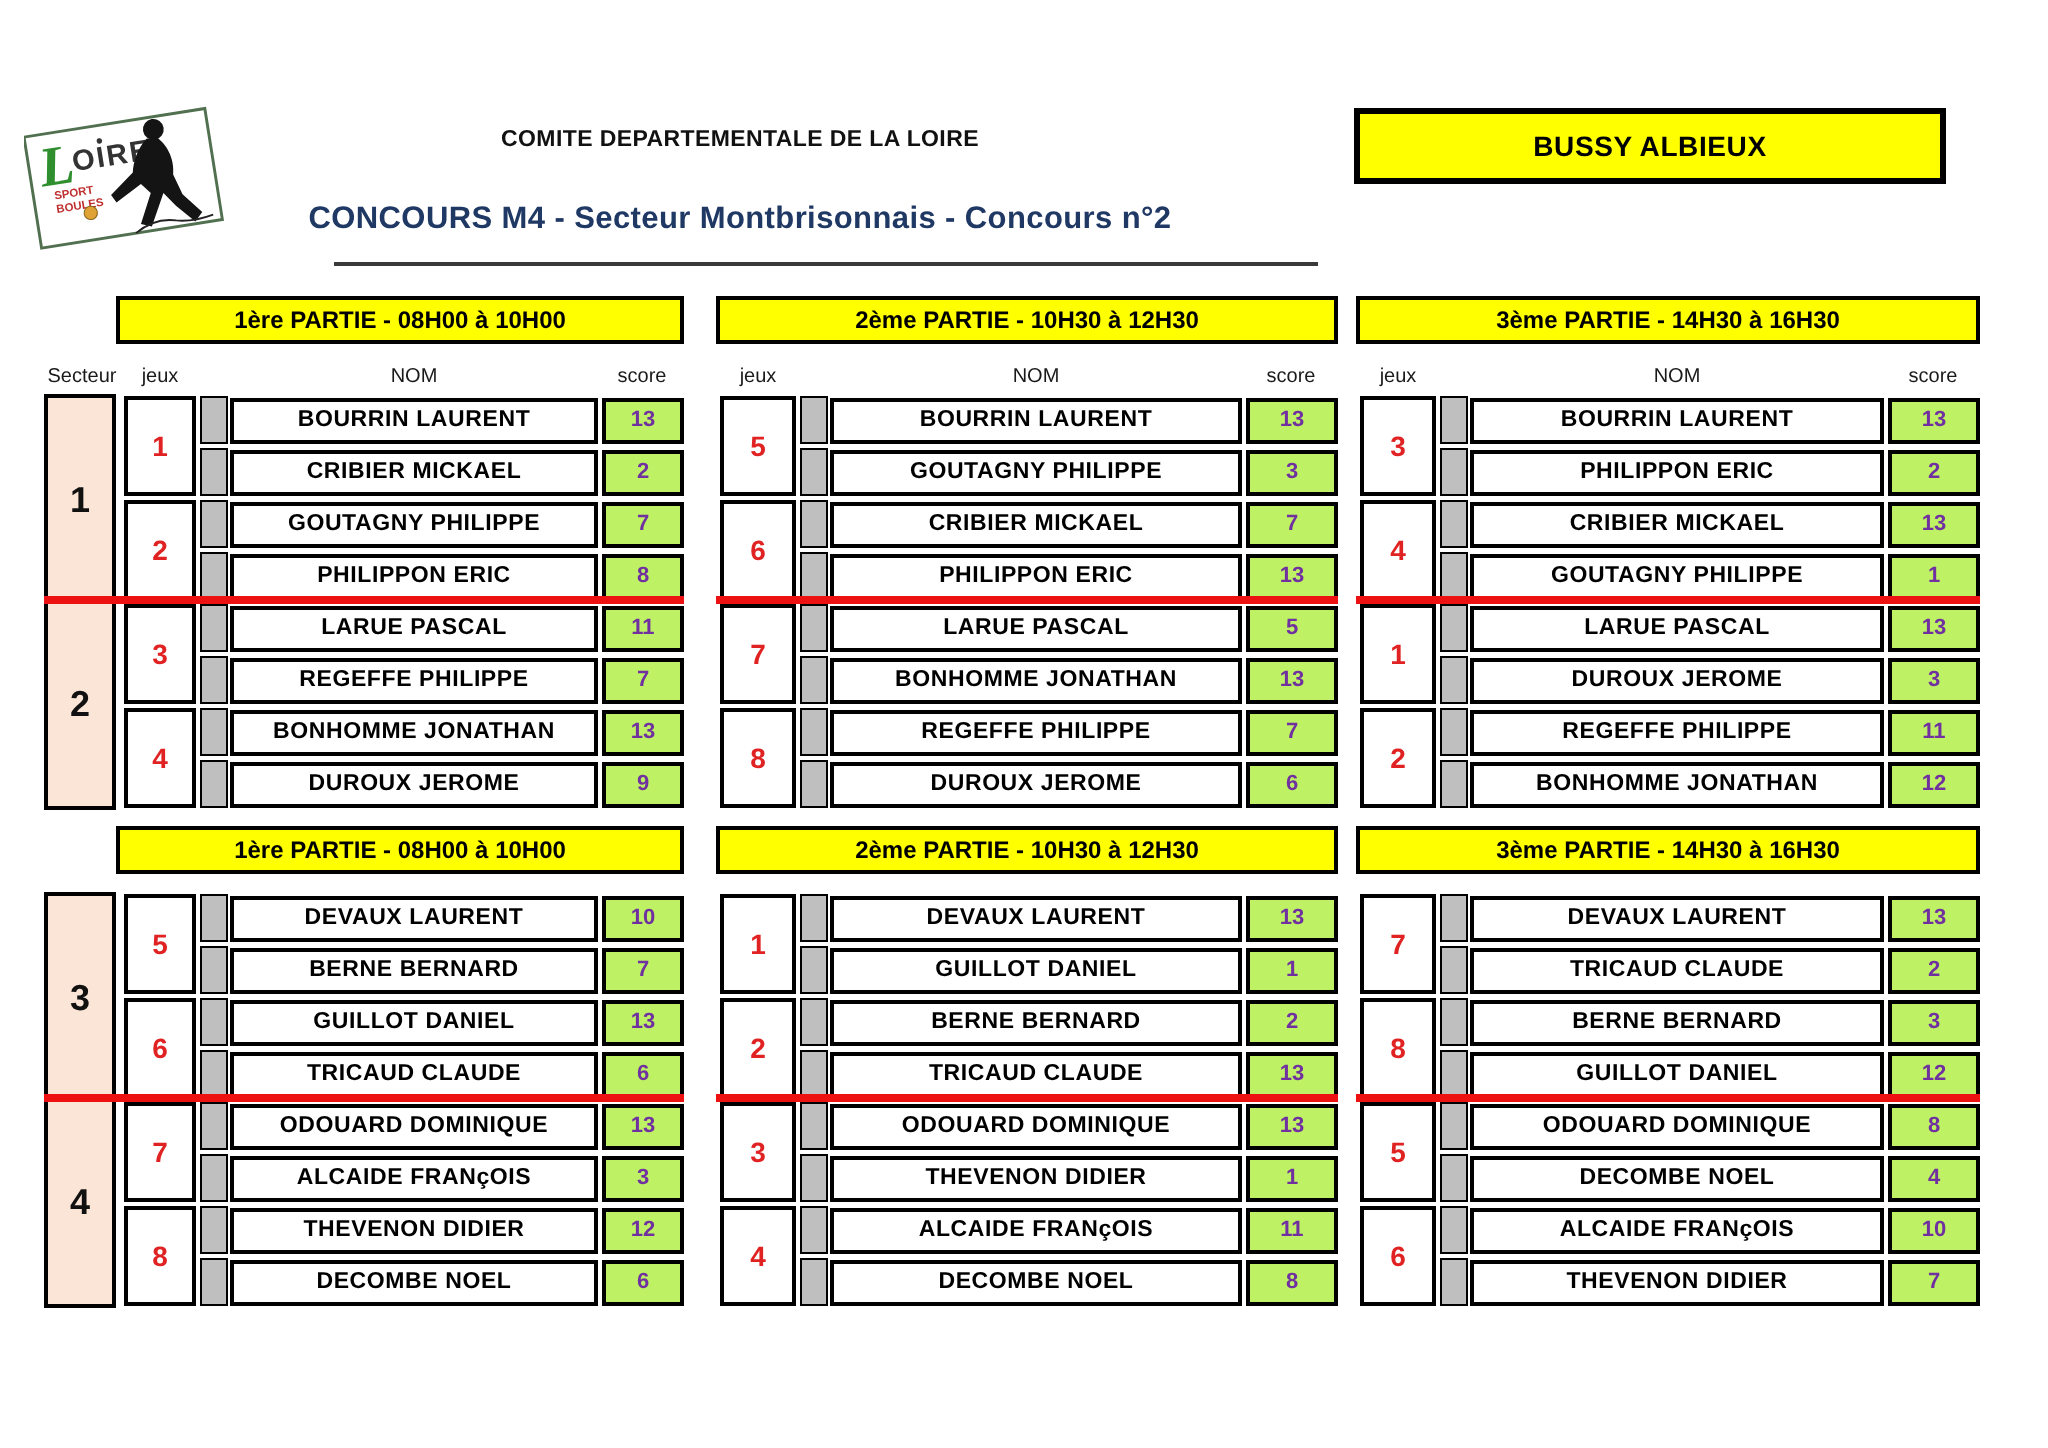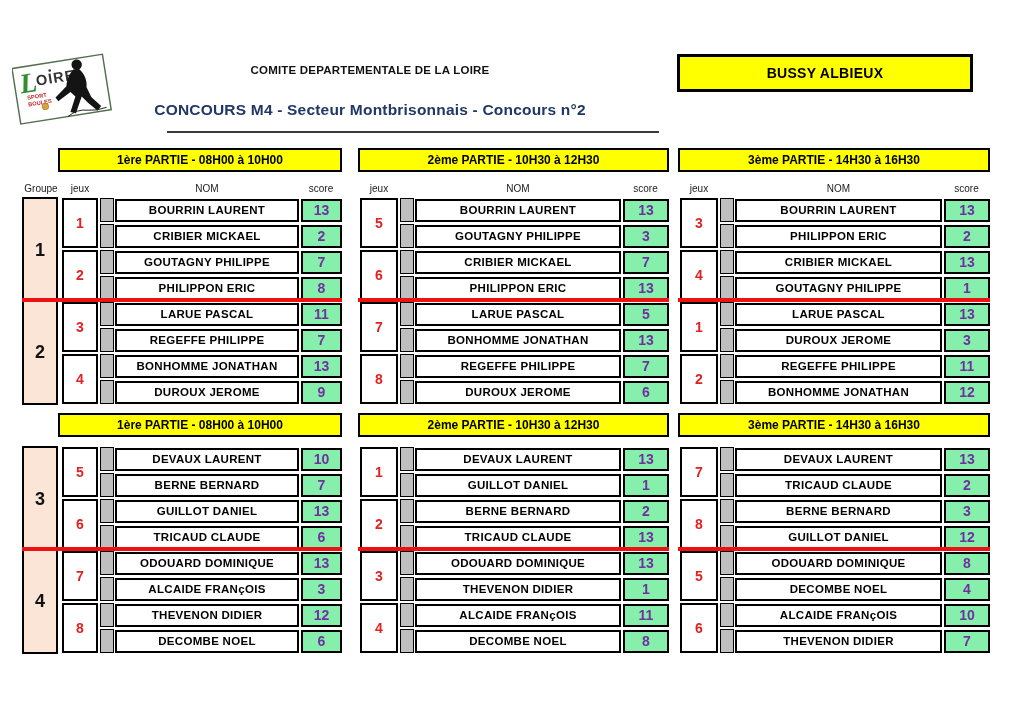--- a/index.html
+++ b/index.html
@@ -43,22 +43,22 @@
   .groupe-cell{grid-column:1;grid-row:1 / span 8;background:#FBE5D6;border:2px solid #000;
     box-sizing:border-box;margin-right:2px;display:flex;flex-direction:column;}
   .groupe-num{flex:1;display:flex;align-items:center;justify-content:center;
     font-size:18px;font-weight:bold;color:#111;}
   .jeux-cell{border:2px solid #000;box-sizing:border-box;margin:1px 2px;background:#fff;
     display:flex;align-items:center;justify-content:center;font-size:14px;font-weight:bold;color:#E02222;}
   .gray-cell{background:#BFBFBF;border:1px solid #000;box-sizing:border-box;margin:1px 0;}
   .nom-cell{border:2px solid #000;box-sizing:border-box;margin:1.5px 1px;background:#fff;
     display:flex;align-items:center;justify-content:center;font-size:11.5px;font-weight:bold;
     letter-spacing:.3px;white-space:nowrap;}
-  .score-cell{border:2px solid #000;box-sizing:border-box;margin:1.5px 0 1.5px 1px;background:#86efac;
-    display:flex;align-items:center;justify-content:center;font-size:14px;font-weight:bold;color:#7030A0;}
+  .score-cell{border:2px solid #000;box-sizing:border-box;margin:1.5px 0 1.5px 1px;background:#bef264;
+    display:flex;align-items:center;justify-content:center;font-size:11px;font-weight:bold;color:#7030A0;}
   .red-line{position:absolute;left:0;right:0;top:101px;height:4px;background:#EE1111;z-index:5;}
 </style>
 </head>
 <body>
 
 <div id="sheet">
 
   <div id="logo">
     <svg viewBox="0 0 100 100" width="104" height="104">
       <g transform="rotate(-9 48 55)">
@@ -80,21 +80,21 @@
   <div id="org-title">COMITE DEPARTEMENTALE DE LA LOIRE</div>
   <div id="event-title">CONCOURS M4 - Secteur Montbrisonnais - Concours n°2</div>
   <div id="title-underline"></div>
   <div id="venue-box">
     <span>BUSSY ALBIEUX</span>
   </div>
 
   <div class="match-table pos-t0">
       <div class="part-header inset">1ère PARTIE - 08H00 à 10H00</div>
       <div class="col-labels with-groupe">
-        <span class="col-label" style="grid-column: 1;">Groupe</span>
+        <span class="col-label" style="grid-column: 1;">Secteur</span>
         <span class="col-label" style="grid-column: 2;">jeux</span>
         <span class="col-label" style="grid-column: 4;">NOM</span>
         <span class="col-label" style="grid-column: 5;">score</span>
       </div>
       <div class="row-grid with-groupe">
         <div class="groupe-cell">
           <div class="groupe-num">1</div>
           <div class="groupe-num">2</div>
         </div>
         <div class="jeux-cell" style="grid-area: 1 / 2 / span 2;">1</div>

